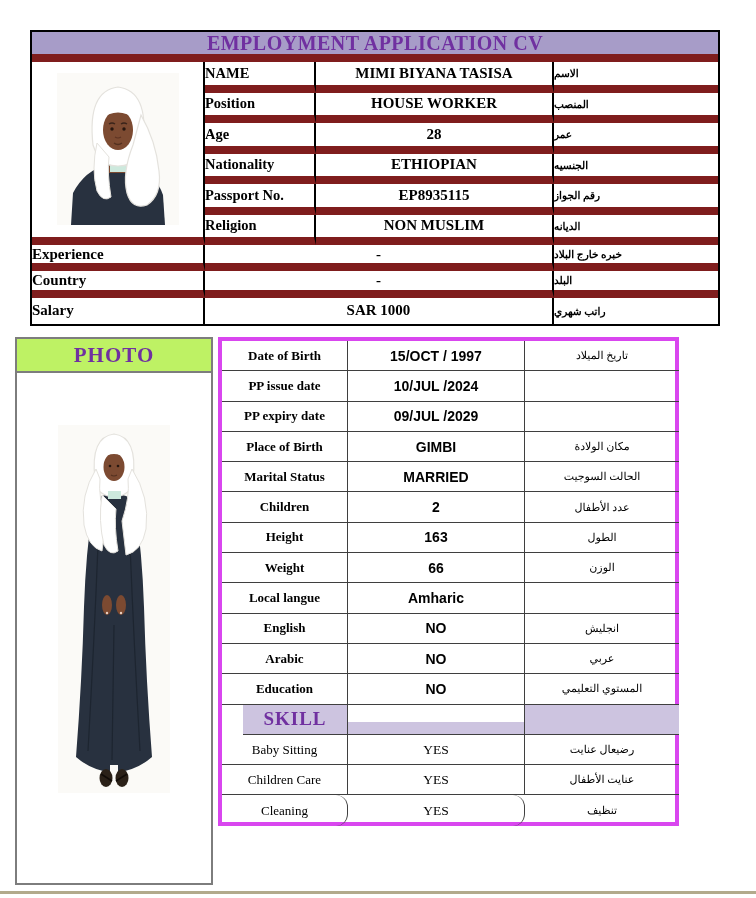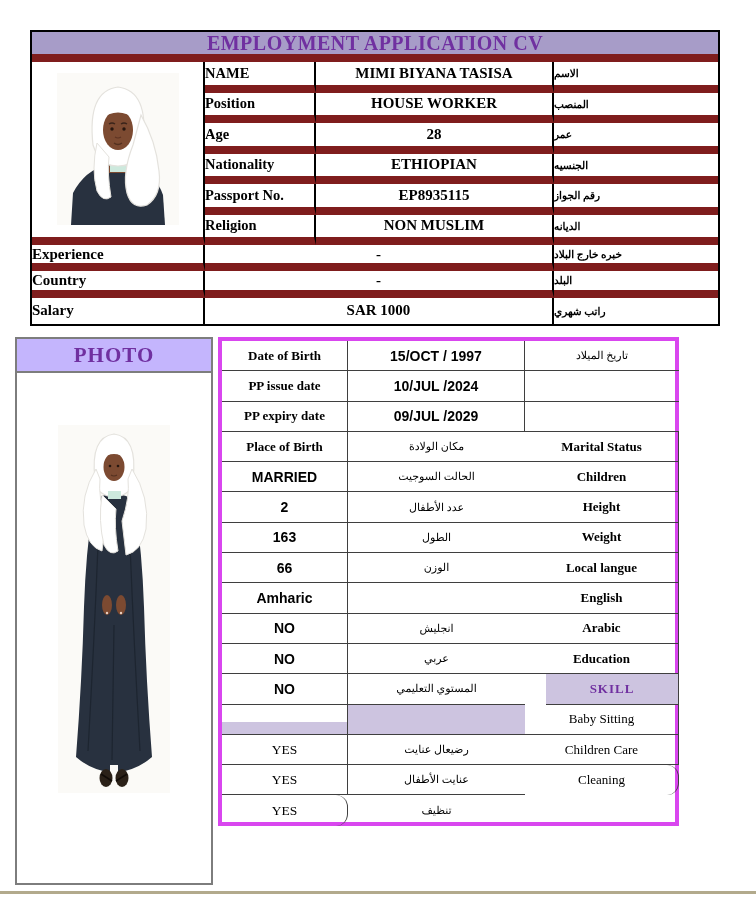--- a/index.html
+++ b/index.html
@@ -19,39 +19,39 @@
     font-weight:bold;font-size:20px;color:#7030A0;letter-spacing:.5px;}
   .tt-photo{grid-column:1;grid-row:2/8;justify-content:center;align-items:flex-start;padding-top:11px;}
   .tt-label{font-weight:bold;font-size:14.5px;}
   .tt-value{justify-content:center;font-weight:bold;font-size:15px;text-align:center;}
   .tt-arabic{justify-content:flex-end;padding-right:8px;font-size:10.5px;font-weight:bold;direction:rtl;}
   .tt-value.span2{grid-column:2/4;}
 
   
   .photo-box{position:absolute;left:15px;top:337px;width:198px;height:548px;
     box-sizing:border-box;border:2px solid #7d7d7d;background:#fff;}
-  .photo-box-header{height:32px;background:#c4b5fd;border-bottom:2px solid #7d7d7d;
+  .photo-box-header{height:32px;background:#bef264;border-bottom:2px solid #7d7d7d;
     display:flex;align-items:center;justify-content:center;
     font-weight:bold;font-size:21px;color:#7030A0;letter-spacing:1px;}
   .photo-box-body{display:flex;justify-content:center;padding-top:52px;}
 
   
   .details-table{position:absolute;left:218px;top:337px;width:461px;height:489px;
     box-sizing:border-box;border:4px solid #d946ef;display:grid;
     grid-template-columns:126px 177px 154px;
     grid-template-rows:repeat(16,30.31px);background:#fff;}
   .dt-cell{box-sizing:border-box;border-right:1px solid #3f3f3f;border-bottom:1px solid #3f3f3f;
     display:flex;align-items:center;justify-content:center;overflow:hidden;position:relative;}
   .dt-cell.col-last{border-right:none;}
   .dt-cell.row-last{border-bottom:none;border-radius:12px;}
   .dt-label{font-weight:bold;font-size:13px;text-align:center;}
   .dt-value{font-family:"Liberation Sans",sans-serif;font-weight:bold;font-size:14px;}
   .dt-arabic{font-size:11px;direction:rtl;}
   .skill-cell{background:#cdc4e0;}
-  .skill-title{font-weight:bold;font-size:13px;color:#7030A0;letter-spacing:1px;
+  .skill-title{font-weight:bold;font-size:19px;color:#7030A0;letter-spacing:1px;
     font-family:"Liberation Serif",serif;justify-content:center;margin-left:21px;}
   .skill-white{position:absolute;top:0;left:0;right:0;height:17px;background:#ffffff;}
   .yes-label{font-weight:normal;font-size:13px;}
   .yes-value{font-family:"Liberation Serif",serif;font-weight:normal;font-size:13.5px;}
 
   
   .bottom-bar{position:absolute;left:0;top:891px;width:756px;height:3px;background:#b2aa8c;}
 </style>
 </head>
 <body>
@@ -161,20 +161,21 @@
 
     <div class="dt-cell dt-label">PP issue date</div>
     <div class="dt-cell dt-value">10/JUL /2024</div>
     <div class="dt-cell dt-arabic col-last" dir="rtl"></div>
 
     <div class="dt-cell dt-label">PP expiry date</div>
     <div class="dt-cell dt-value">09/JUL /2029</div>
     <div class="dt-cell dt-arabic col-last" dir="rtl"></div>
 
     <div class="dt-cell dt-label">Place of Birth</div>
+    <div class="dt-cell dt-value">GIMBI</div>
     <div class="dt-cell dt-arabic col-last" dir="rtl">مكان الولادة</div>
 
     <div class="dt-cell dt-label">Marital Status</div>
     <div class="dt-cell dt-value">MARRIED</div>
     <div class="dt-cell dt-arabic col-last" dir="rtl">الحالت السوجيت</div>
 
     <div class="dt-cell dt-label">Children</div>
     <div class="dt-cell dt-value">2</div>
     <div class="dt-cell dt-arabic col-last" dir="rtl">عدد الأطفال</div>
 

